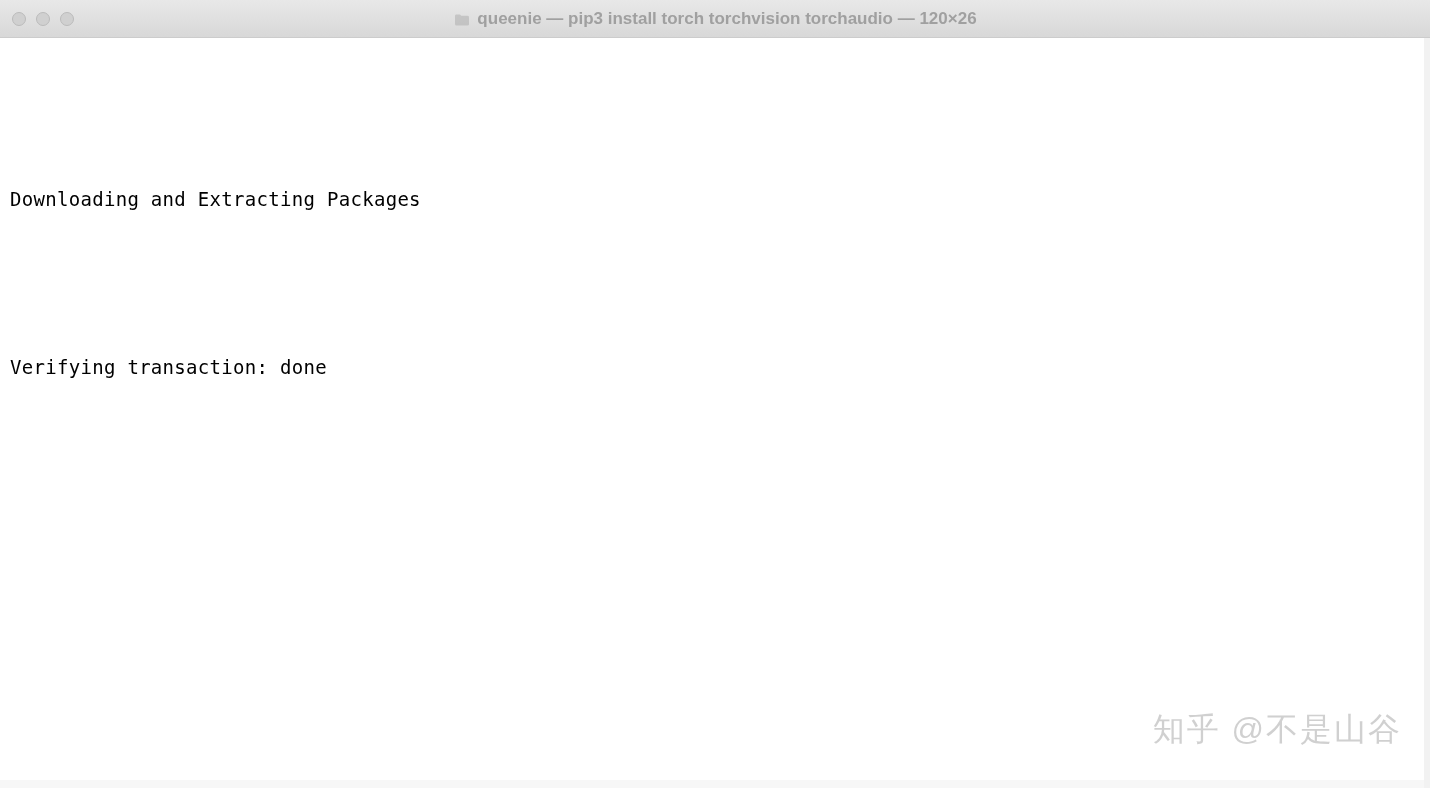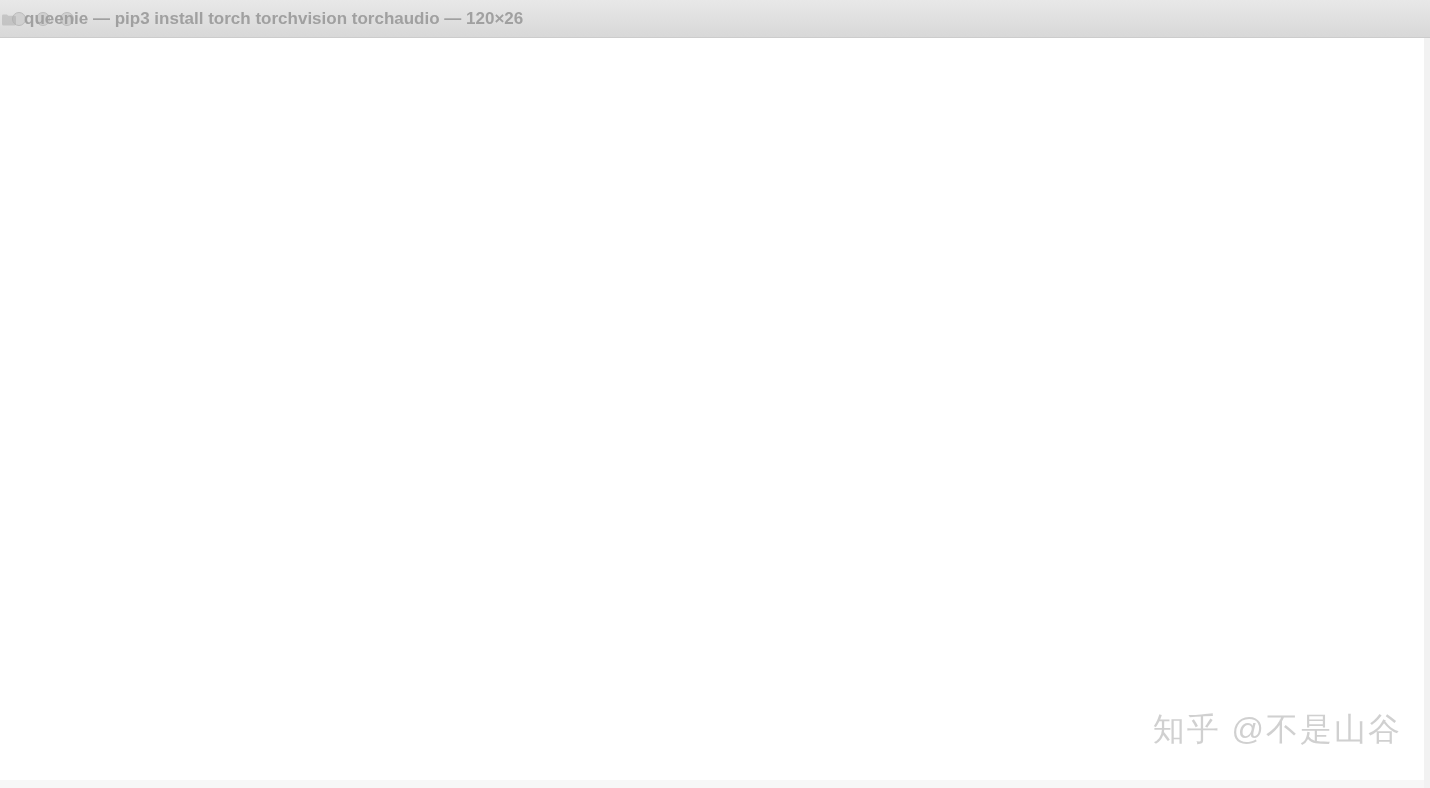--- a/index.html
+++ b/index.html
@@ -51,21 +51,21 @@
       left: 0;
       right: 0;
       text-align: center;
       font-family: -apple-system, BlinkMacSystemFont, "Helvetica Neue", sans-serif;
       font-size: 17px;
       font-weight: 600;
       color: #a0a0a0;
       pointer-events: none;
       display: flex;
       align-items: center;
-      justify-content: flex-start;
+      justify-content: center;
       gap: 6px;
     }
     .folder-icon {
       width: 18px;
       height: 14px;
       display: inline-block;
       opacity: 0.5;
     }
     .terminal-body {
       flex: 1;
@@ -126,21 +126,23 @@
         <svg viewBox="0 0 24 20" width="18" height="14">
             <path fill="#aaa" d="M2 4a2 2 0 012-2h5l2 2h9a2 2 0 012 2v10a2 2 0 01-2 2H4a2 2 0 01-2-2V4z"></path>
           </svg>
       </span>
       <span>queenie — pip3 install torch torchvision torchaudio — 120×26</span>
     </div>
   </div>
 
   <div class="terminal-body">
     <div class="blank-line"></div>
+    <span class="line">Downloading and Extracting Packages</span>
     <div class="blank-line"></div>
+    <span class="line">Verifying transaction: done</span>
     <div class="blank-line"></div>
 
     
     
     
 
     
     
     
 

